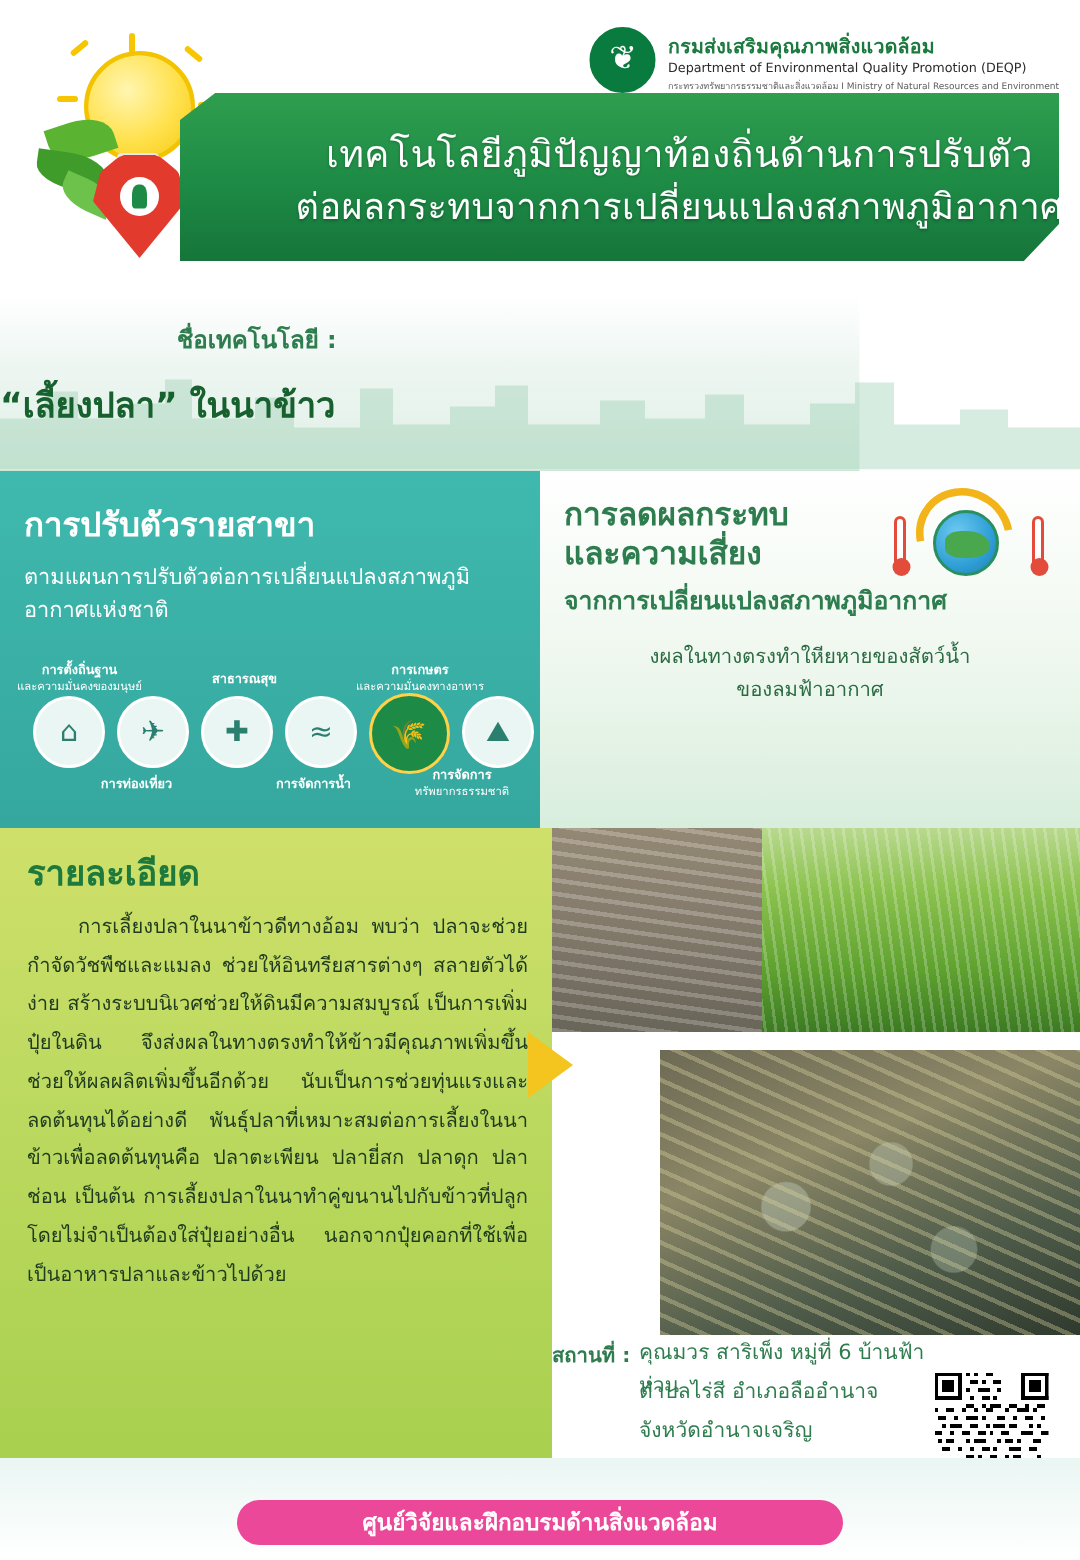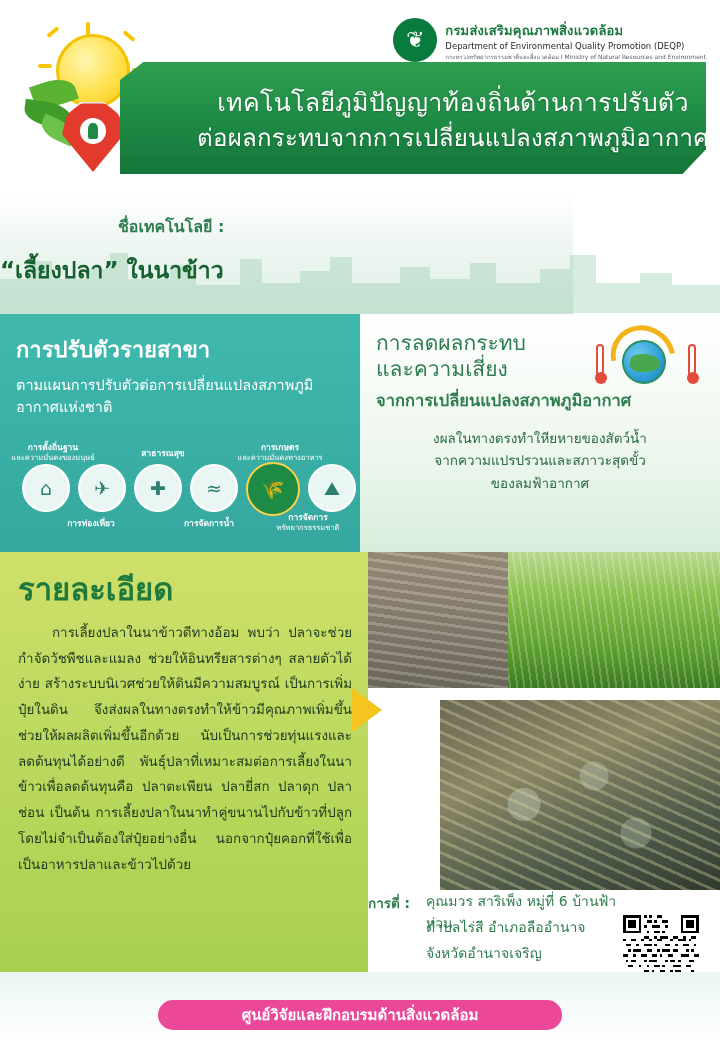--- a/index.html
+++ b/index.html
@@ -117,21 +117,21 @@
     padding: 18px 16px;
     color: #ffffff;
   }
   .mid-left h2 { font-size: 22px; font-weight: bold; margin-bottom: 8px; }
   .mid-left p { font-size: 14.5px; line-height: 1.5; }
   .mid-right {
     position: absolute; left: 360px; top: 0; width: 360px; height: 238px;
     background: linear-gradient(180deg,#ffffff 0%, #eef7ee 55%, #d8eedd 100%);
     padding: 16px 16px;
   }
-  .mid-right h2 { font-size: 21px; font-weight: normal; color: #2e7d4f; line-height: 1.25; }
+  .mid-right h2 { font-size: 21px; font-weight: bold; color: #2e7d4f; line-height: 1.25; }
   .mid-right h3 { font-size: 16.5px; font-weight: bold; color: #2e7d4f; margin-top: 4px;}
   .mid-right .note {
     margin-top: 14px; text-align: center; color: #2b6b43;
     font-size: 13.5px; line-height: 1.7;
   }
   .globe-ico {
     position: absolute; right: 54px; top: 26px; width: 44px; height: 44px;
     border-radius: 50%; background: radial-gradient(circle at 35% 32%, #6cc9f0 0%, #2f9fd6 60%, #1d7fb0 100%);
     border: 2px solid #2a8f5f;
   }
@@ -164,21 +164,21 @@
     font-size: 19px; color: #2b7f6f;
   }
   .ico.hl { background: #1d8a45; border-color: #ffd24a; color: #ffffff; }
 
   
   .detail {
     position: absolute; left: 0; top: 552px; width: 368px; height: 420px;
     background: linear-gradient(180deg,#cfe06a 0%, #bcd95f 45%, #a9d04f 100%);
     padding: 12px 16px 10px 18px;
   }
-  .detail h2 { font-size: 31px; color: #1e7a3c; font-weight: bold; margin-bottom: 6px; }
+  .detail h2 { font-size: 23px; color: #1e7a3c; font-weight: bold; margin-bottom: 6px; }
   .detail p {
     font-size: 13.4px; line-height: 1.92; color: #1f3b1f; text-align: justify;
     text-indent: 34px;
   }
   .arrow-yellow {
     position: absolute; left: 352px; top: 688px; width: 0; height: 0;
     border-top: 22px solid transparent; border-bottom: 22px solid transparent;
     border-left: 30px solid #f4c51f;
     z-index: 5;
   }
@@ -357,21 +357,20 @@
       <div class="therm t2">
           <span class="bulbb"></span>
         </div>
 
       <h2>การลดผลกระทบ</h2>
       <h2>และความเสี่ยง</h2>
       <h3>จากการเปลี่ยนแปลงสภาพภูมิอากาศ</h3>
 
       <div class="note">
         <div>งผลในทางตรงทำใหียหายของสัตว์น้ำ</div>
-        <div>จากความแปรปรวนและสภาวะสุดขั้ว</div>
         <div>ของลมฟ้าอากาศ</div>
       </div>
     </div>
   </div>
 
   <div class="detail">
     <h2>รายละเอียด</h2>
     <p>การเลี้ยงปลาในนาข้าวดีทางอ้อม พบว่า ปลาจะช่วยกำจัดวัชพืชและแมลง ช่วยให้อินทรียสารต่างๆ สลายตัวได้ง่าย สร้างระบบนิเวศช่วยให้ดินมีความสมบูรณ์ เป็นการเพิ่มปุ๋ยในดิน จึงส่งผลในทางตรงทำให้ข้าวมีคุณภาพเพิ่มขึ้น ช่วยให้ผลผลิตเพิ่มขึ้นอีกด้วย นับเป็นการช่วยทุ่นแรงและลดต้นทุนได้อย่างดี พันธุ์ปลาที่เหมาะสมต่อการเลี้ยงในนาข้าวเพื่อลดต้นทุนคือ ปลาตะเพียน ปลายี่สก ปลาดุก ปลาช่อน เป็นต้น การเลี้ยงปลาในนาทำคู่ขนานไปกับข้าวที่ปลูก โดยไม่จำเป็นต้องใส่ปุ๋ยอย่างอื่น นอกจากปุ๋ยคอกที่ใช้เพื่อเป็นอาหารปลาและข้าวไปด้วย</p>
   </div>
   <div class="arrow-yellow"></div>
@@ -379,21 +378,21 @@
   <div class="photo photo-1">
     <div class="rice"></div>
   </div>
   <div class="water-left"></div>
 
   <div class="photo photo-fish">
     <div class="fish-bg"></div>
   </div>
 
   <div class="place">
-    <div class="lbl">การตี่ :</div>
+    <div class="lbl">สถานที่ :</div>
     <div class="v1">คุณมวร สาริเพ็ง หมู่ที่ 6 บ้านฟ้าห่วน</div>
     <div class="v2">ตำบลไร่สี อำเภอลืออำนาจ</div>
     <div class="v3">จังหวัดอำนาจเจริญ</div>
   </div>
 
   <div class="qr-wrap">
     <svg class="qr" viewBox="0 0 29 29" shape-rendering="crispEdges">
       <rect width="29" height="29" fill="#ffffff"></rect>
       <g fill="#000000">
         <rect x="0" y="0" width="7" height="1"></rect>

